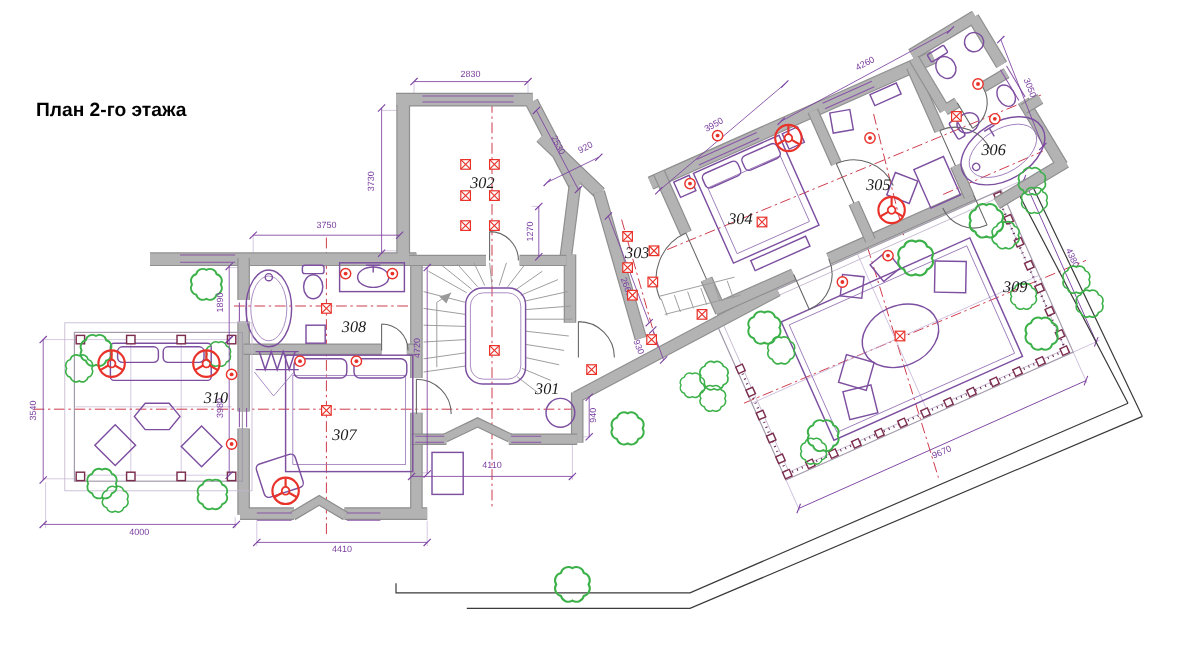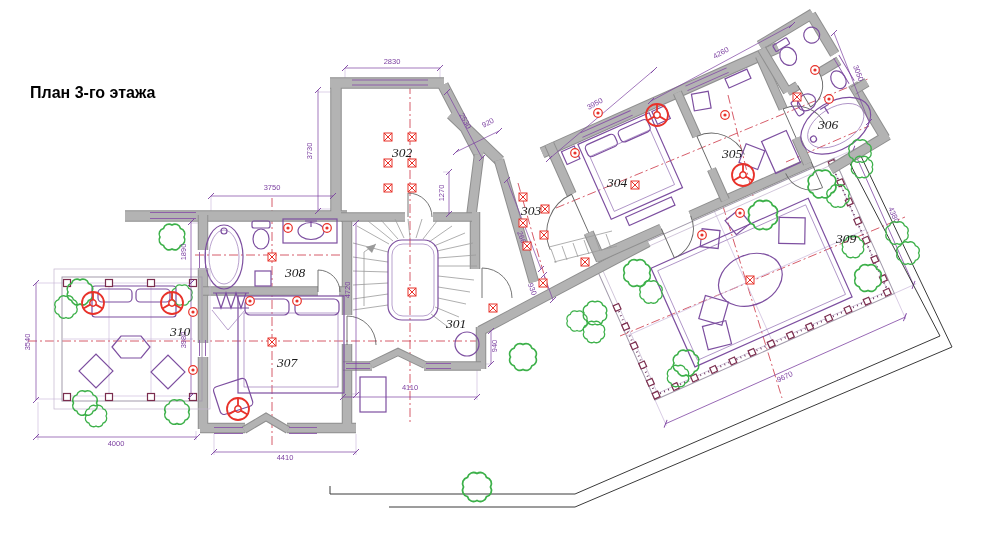--- a/index.html
+++ b/index.html
@@ -21,21 +21,21 @@
   .road{fill:none;stroke:#3a3a3a;stroke-width:1;}
   .rail{fill:none;stroke:#a39bac;stroke-width:1;}
   .rail2{fill:none;stroke:#c4b6cf;stroke-width:0.7;}
   .dots{fill:none;stroke:#5b2150;stroke-width:2;stroke-dasharray:0.8 3.6;}
   .post{fill:#fff;stroke:#7b2d4e;stroke-width:1.2;}
 </style>
 </head>
 <body>
 
 <div class="canvas">
-  <div class="plan-title">План 3-го этажа</div>
+  <div class="plan-title">План 2-го этажа</div>
 
   <svg width="990" height="544" viewBox="0 0 990 544">
     <defs>
       <path id="tree" d="M10,0 A4.7,4.7 0 0,1 7.07,7.07 A4.7,4.7 0 0,1 0,10 A4.7,4.7 0 0,1 -7.07,7.07 A4.7,4.7 0 0,1 -10,0 A4.7,4.7 0 0,1 -7.07,-7.07 A4.7,4.7 0 0,1 0,-10 A4.7,4.7 0 0,1 7.07,-7.07 A4.7,4.7 0 0,1 10,0 Z"></path>
     </defs>
 
     <g>
       <path class="ext" d="M345,68 V84 M440,68 V84 M211,196 V213 M333,196 V213 M318,92 H333 M318,209 H333
         M36,283 H64 M36,399 H64 M38,402 V440 M196,431 V440 M191,223 H200 M191,283 H70 M191,396 H70
         M214,434 V455 M356,434 V455 M343,372 V400 M477,370 V400 M491,331 H483 M491,364 H483

